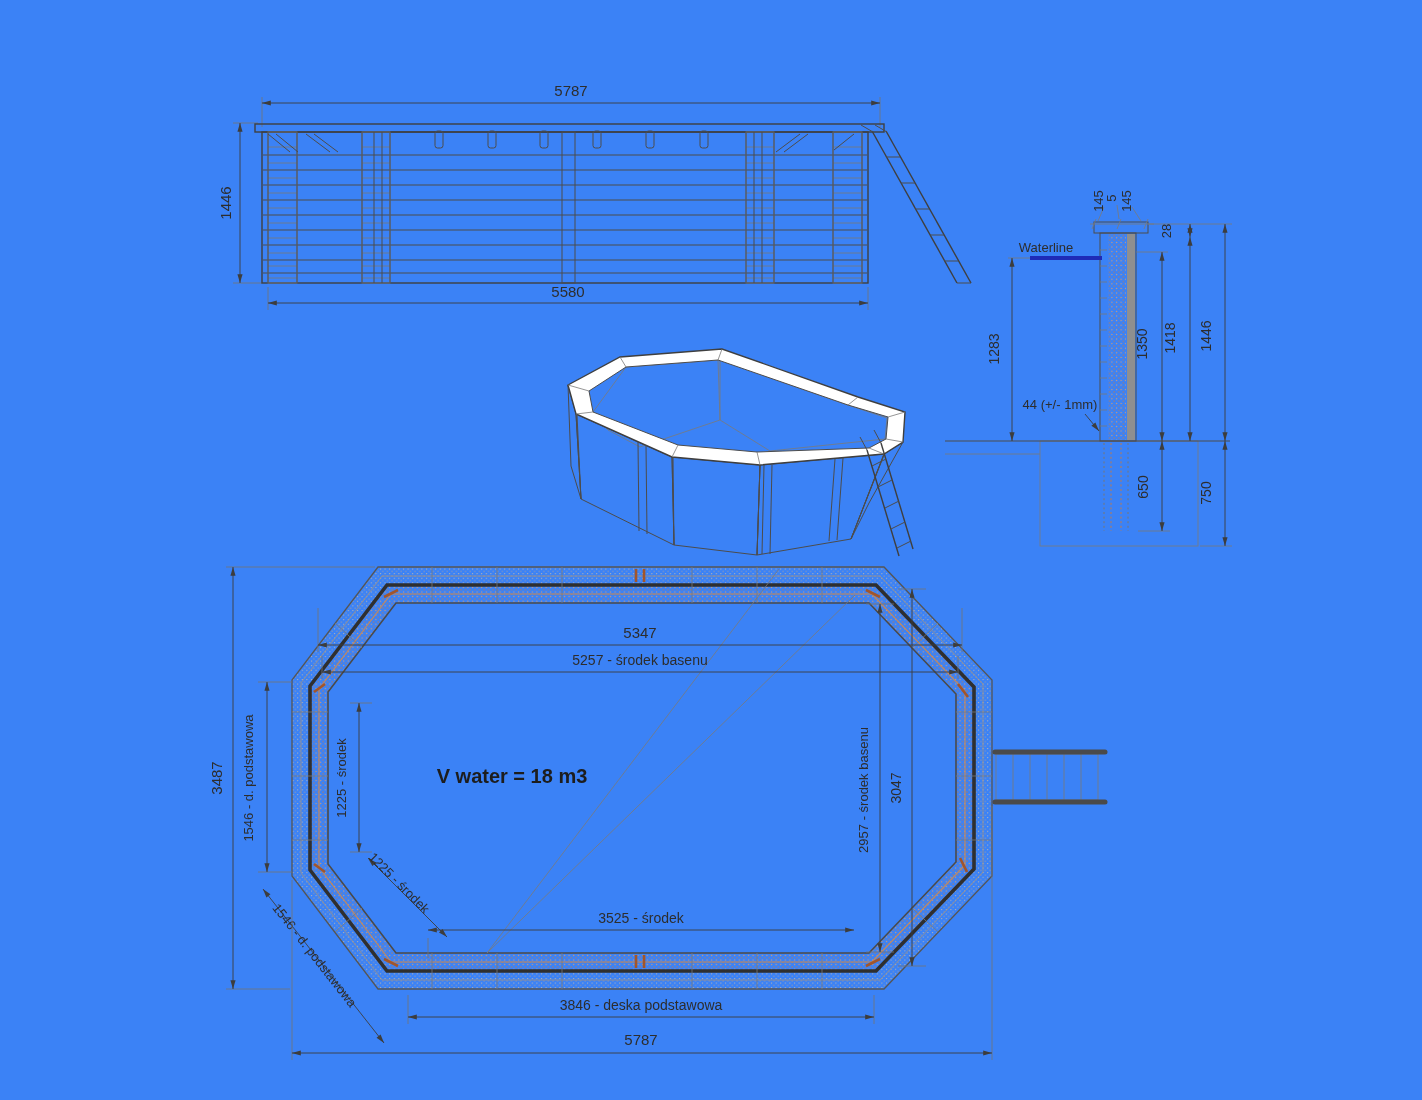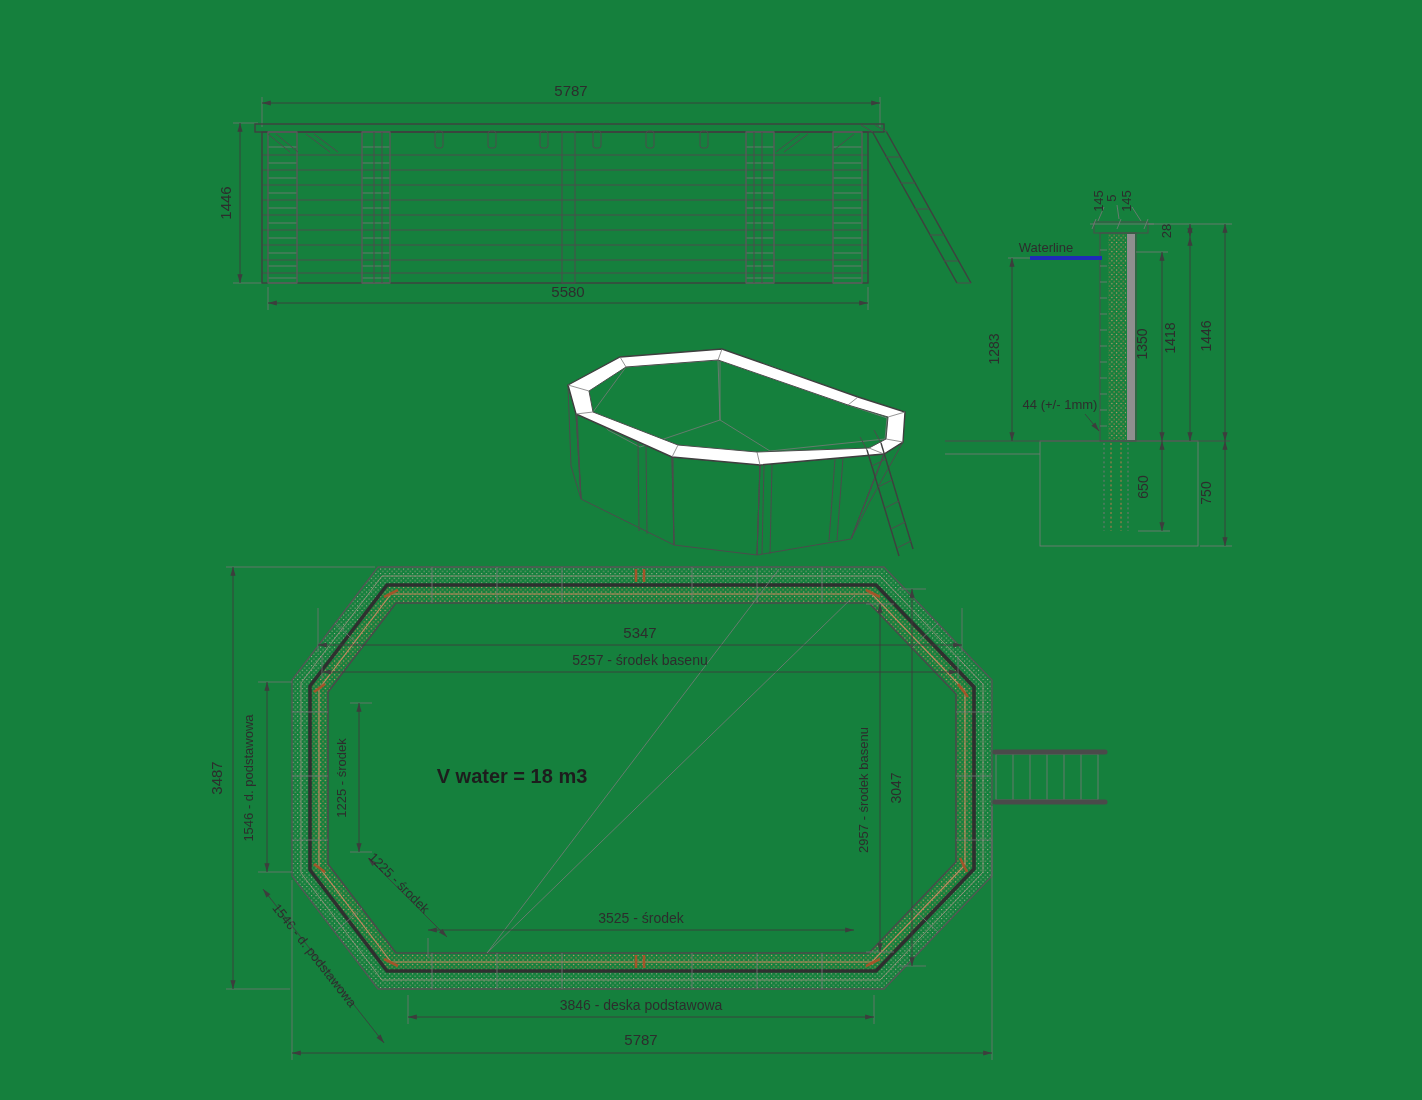--- a/index.html
+++ b/index.html
@@ -1,16 +1,16 @@
 <!DOCTYPE html>
 <html><head>
 <meta charset="utf-8">
 <style>
   html,body{margin:0;padding:0;background:#ffffff;}
-  .canvas{position:relative;width:1422px;height:1100px;background:#15803d;overflow:hidden;}
+  .canvas{position:relative;width:1422px;height:1100px;background:#3b82f6;overflow:hidden;}
   svg{display:block;}
   svg text{font-family:"Liberation Sans",sans-serif;fill:#2d2d2d;}
   .t15{font-size:15px;}
   .t14{font-size:14px;}
   .t13{font-size:13px;}
   .tbold{font-size:20px;font-weight:bold;fill:#1d1d1d;}
   .ln{stroke:#4c4c4c;stroke-width:1;fill:none;}
   .ln2{stroke:#3f3f3f;stroke-width:1.4;fill:none;}
   .lnt{stroke:#7a7a7a;stroke-width:0.8;fill:none;}
   .thk{stroke:#2f2f2f;stroke-width:3.6;fill:none;}

